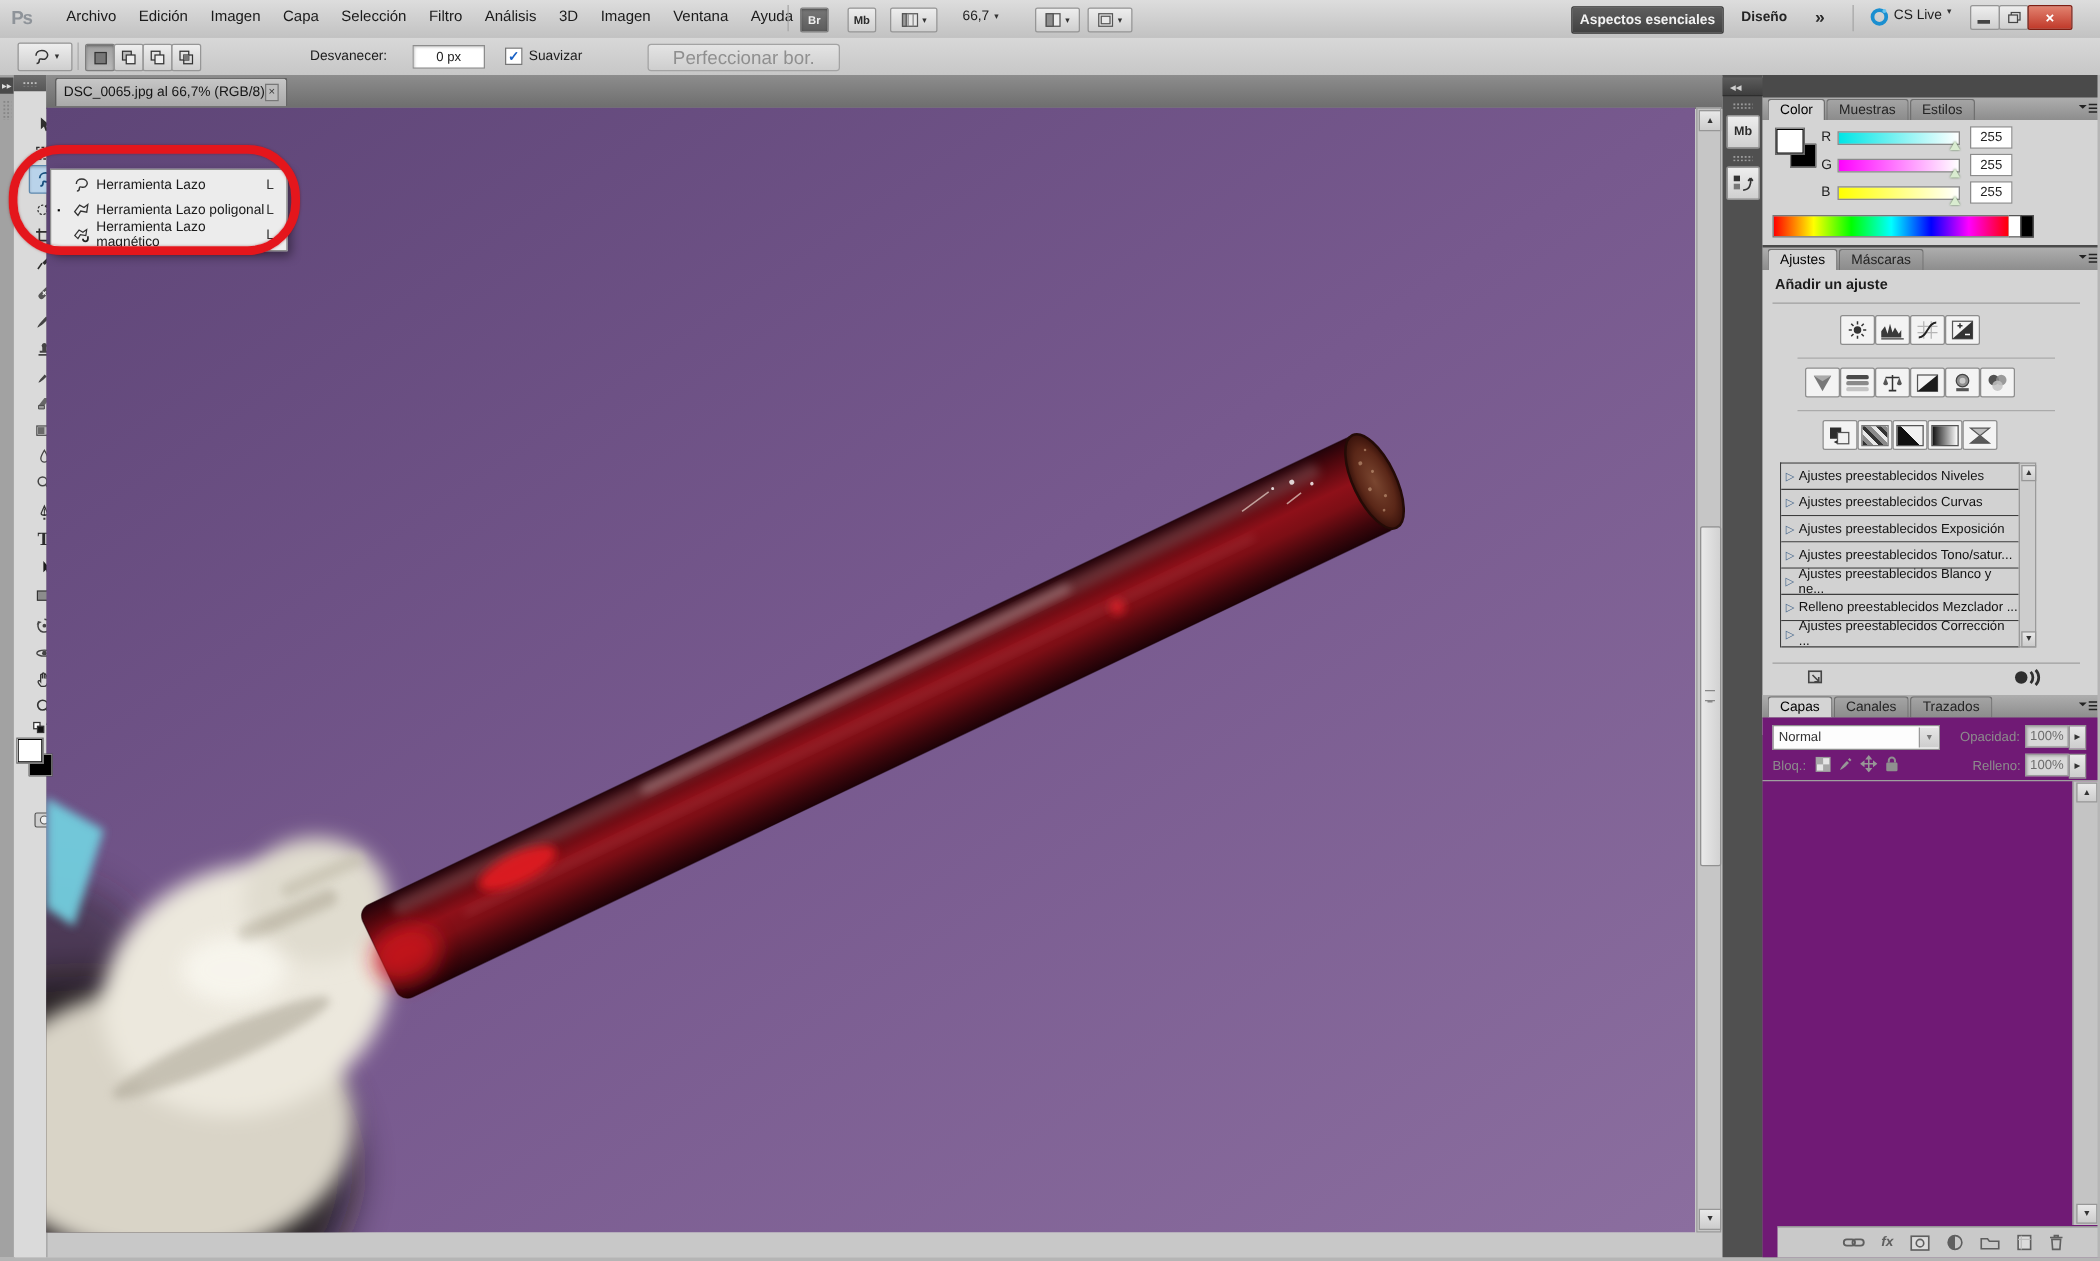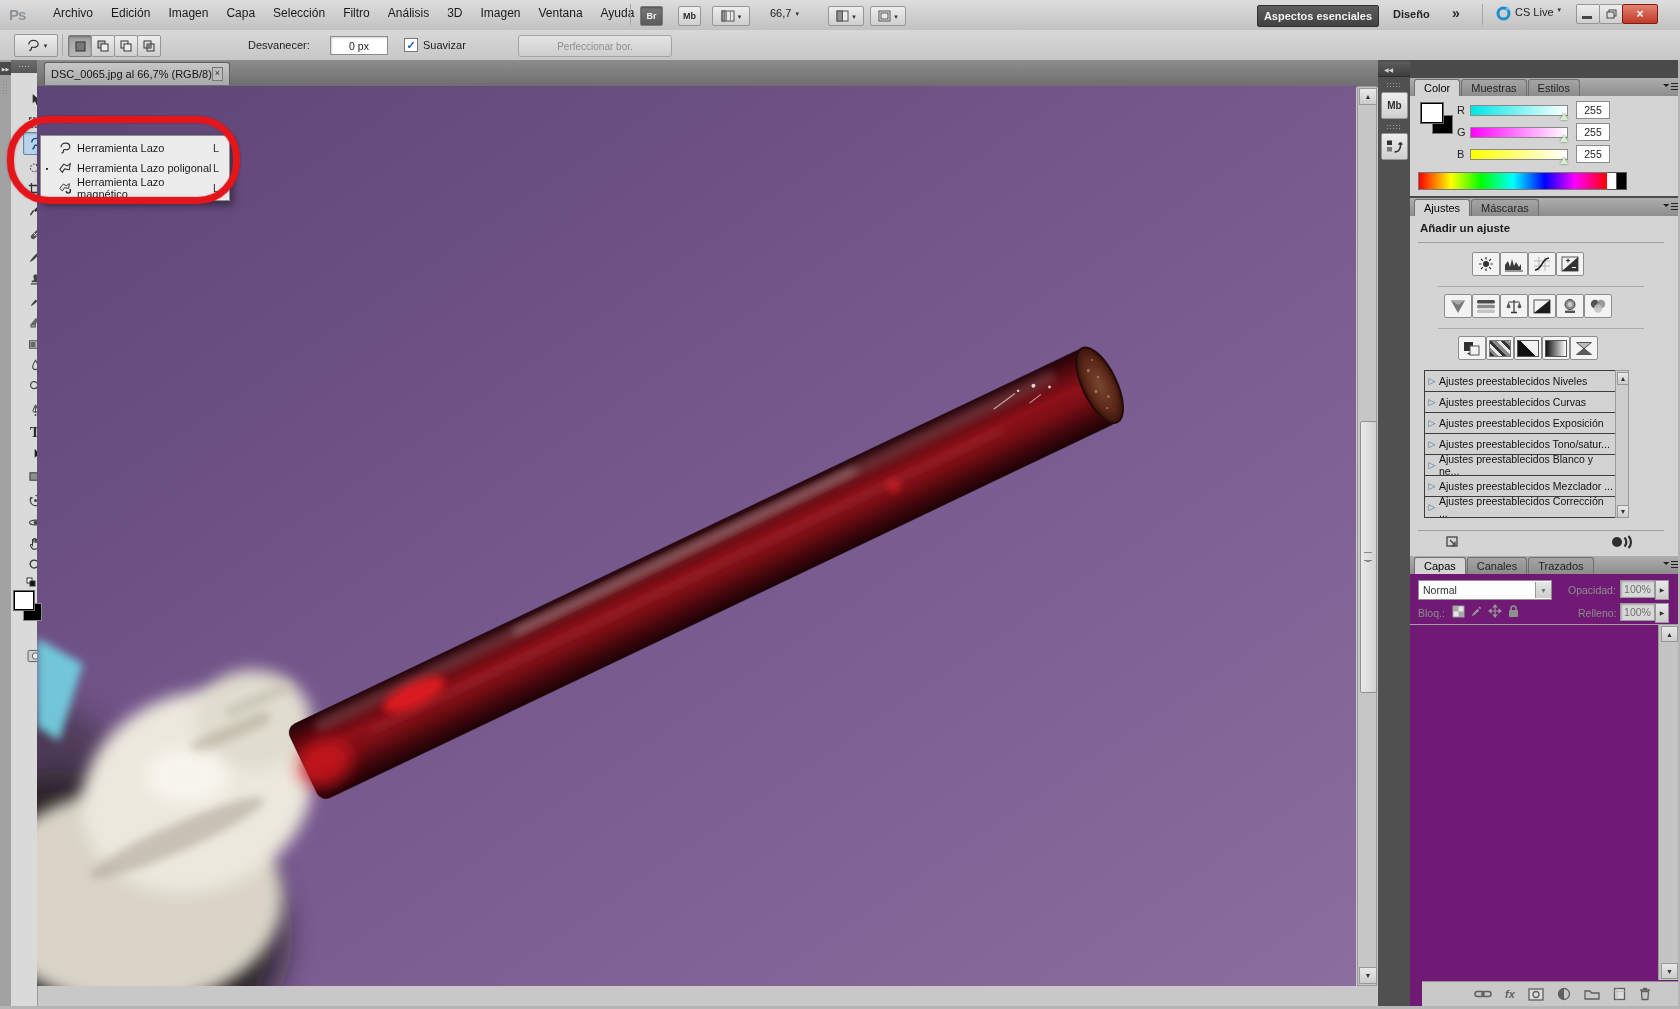--- a/index.html
+++ b/index.html
@@ -132,21 +132,21 @@
       <svg width="12" height="12" viewBox="0 0 12 12">
           <rect x="1" y="1" width="7" height="7" fill="none" stroke="#333"></rect>
           <rect x="4" y="4" width="7" height="7" fill="none" stroke="#333"></rect>
           <rect x="4" y="4" width="4" height="4" fill="#777"></rect>
         </svg>
     </div>
     <span class="ab" style="left:248px;top:9px;font-size:11px;color:#1c1c1c">Desvanecer:</span>
     <div class="ab" style="left:330px;top:6px;width:56px;height:17px;background:#fff;border:1px solid #8c8c8c;box-shadow:inset 1px 1px 2px rgba(0,0,0,.18);font-size:10.5px;color:#222;display:flex;align-items:center;justify-content:center">0 px</div>
     <div class="ab" style="left:404px;top:8px;width:12px;height:12px;background:#fff;border:1px solid #777;display:flex;align-items:center;justify-content:center;font-size:11px;color:#1a62c6;font-weight:bold">✓</div>
     <span class="ab" style="left:423px;top:9px;font-size:11px;color:#1c1c1c">Suavizar</span>
-    <div class="ab" style="left:518px;top:5px;width:152px;height:20px;background:linear-gradient(#e4e4e4,#cecece);border:1px solid #a3a3a3;border-radius:3px;display:flex;align-items:center;justify-content:center;font-size:10px;color:#8f8f8f">Perfeccionar bor.</div>
+    <div class="ab" style="left:518px;top:5px;width:152px;height:20px;background:linear-gradient(#e4e4e4,#cecece);border:1px solid #a3a3a3;border-radius:3px;display:flex;align-items:center;justify-content:center;font-size:15px;color:#8f8f8f">Perfeccionar bor.</div>
   </div>
 
   <div class="ab" style="left:0;top:60px;width:11px;height:946px;background:#a2a2a2;border-right:1px solid #7e7e7e">
     <div class="ab" style="left:0;top:2px;width:11px;height:13px;background:#4a4a4a;color:#ddd;font-size:5px;display:flex;align-items:center;justify-content:center">▶▶</div>
     <div class="ab" style="left:2px;top:20px;width:7px;height:16px;background-image:radial-gradient(#868686 35%,transparent 36%);background-size:3px 3px"></div>
   </div>
 
   <div class="ab" style="left:11px;top:60px;width:26px;height:946px;background:#dadada;border-right:1px solid #9a9a9a">
     <div class="ab" style="left:0;top:0;width:26px;height:13px;background:linear-gradient(#6e6e6e,#565656);display:flex;align-items:center;justify-content:center">
       <div style="width:12px;height:4px;background-image:radial-gradient(#bdbdbd 40%,transparent 41%);background-size:3px 3px"></div>
@@ -599,21 +599,21 @@
       <div class="prow">
           <span class="ptri">▷</span>
           <span>Ajustes preestablecidos Tono/satur...</span>
         </div>
       <div class="prow">
           <span class="ptri">▷</span>
           <span>Ajustes preestablecidos Blanco y ne...</span>
         </div>
       <div class="prow">
           <span class="ptri">▷</span>
-          <span>Ajustes preestablecidos Mezclador ...</span>
+          <span>Relleno preestablecidos Mezclador ...</span>
         </div>
       <div class="prow">
           <span class="ptri">▷</span>
           <span>Ajustes preestablecidos Corrección ...</span>
         </div>
     </div>
     <div class="ab" style="left:205px;top:154px;width:14px;height:148px;background:#cdcdcd;border:1px solid #9a9a9a;box-sizing:border-box">
       <div class="sbtn" style="left:1px;top:1px;width:10px;height:11px">▲</div>
       <div class="sbtn" style="left:1px;top:134px;width:10px;height:11px">▼</div>
     </div>

